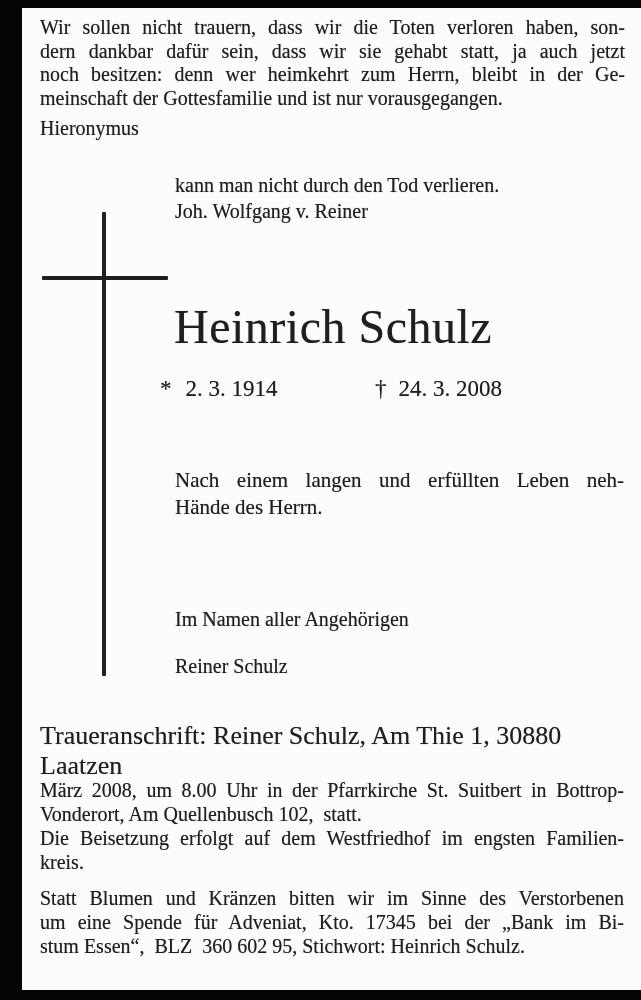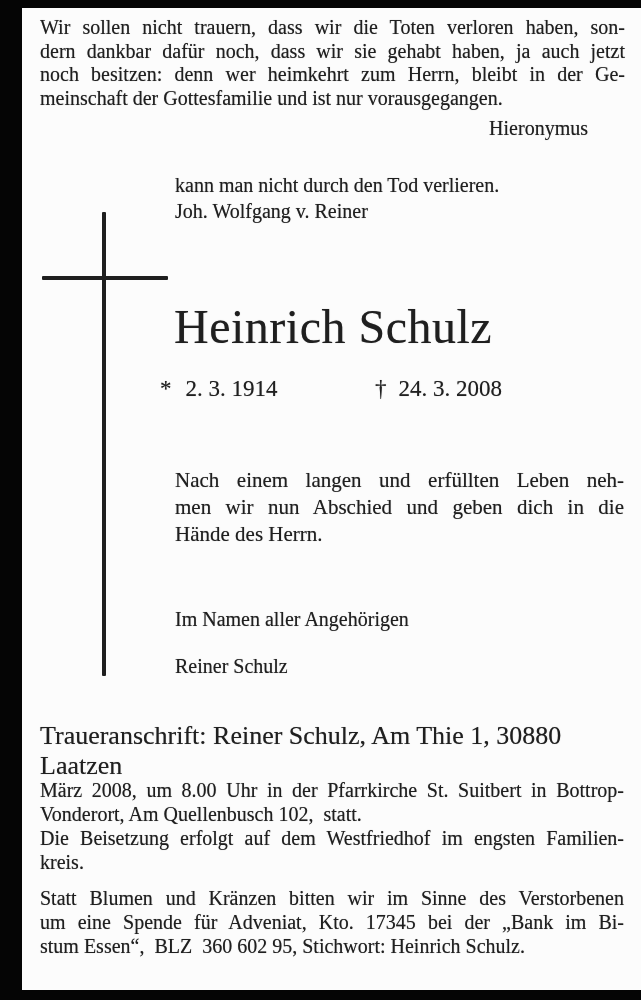--- a/index.html
+++ b/index.html
@@ -18,21 +18,21 @@
     background: var(--paper, #fcfcfc);
     color: var(--ink, #1f1f1f);
     text-shadow: 0 0 0.7px rgba(25,25,25,0.55);
     margin-left: 12px;
   }
   .abs { position: absolute; }
   .line { white-space: pre; }
   .jl { white-space: normal; text-align: justify; text-align-last: justify; }
 
   .quote-top  { left: 18px; top: 8px;  width: 585px; font-size: 20px; line-height: 23.5px; }
-  .quote-author { left: 18px; top: 109px; width: 585px; font-size: 20px; text-align: right; padding-right: 37px; box-sizing: border-box; }
+  .quote-author { left: 18px; top: 109px; width: 585px; font-size: 20px; text-align: left; padding-right: 37px; box-sizing: border-box; }
 
   .cross-v { left: 80px; top: 204px; width: 4px; height: 464px; background: var(--ink, #1f1f1f); border-radius: 1px; }
   .cross-h { left: 20px; top: 268px; width: 126px; height: 4px; background: var(--ink, #1f1f1f); border-radius: 1px; }
 
   .goethe   { left: 153px; top: 164px; font-size: 20px; line-height: 26px; }
 
   .name {
     left: 152px; top: 292px;
     font-size: 48px; line-height: 53px;
     letter-spacing: 0.5px;
@@ -55,21 +55,21 @@
   .donation-para { margin-top: 12px; }
 </style>
 </head>
 <body>
 
 <div class="canvas">
   <div class="paper">
 
     <div class="abs quote-top">
         <div class="line jl">Wir sollen nicht trauern, dass wir die Toten verloren haben, son-</div>
-        <div class="line jl">dern dankbar dafür noch, dass wir sie gehabt haben, ja auch jetzt</div>
+        <div class="line jl">dern dankbar dafür sein, dass wir sie gehabt statt, ja auch jetzt</div>
         <div class="line jl">noch besitzen: denn wer heimkehrt zum Herrn, bleibt in der Ge-</div>
         <div class="line">meinschaft der Gottesfamilie und ist nur vorausgegangen.</div>
       </div>
     <div class="abs quote-author">Hieronymus</div>
 
     <div>
       <div class="abs cross-v"></div>
       <div class="abs cross-h"></div>
     </div>
 
@@ -84,21 +84,20 @@
       <span class="birth">
         <span class="sym">*</span><span>2. 3. 1914</span>
       </span>
       <span class="death">
         <span class="sym sym-dagger">†</span><span>24. 3. 2008</span>
       </span>
     </div>
 
     <div class="abs farewell">
         <div class="line jl">Nach einem langen und erfüllten Leben neh-</div>
-        <div class="line jl">men wir nun Abschied und geben dich in die</div>
         <div class="line">Hände des Herrn.</div>
       </div>
 
     <div class="abs in-name">Im Namen aller Angehörigen</div>
     <div class="abs signatory">Reiner Schulz</div>
 
     <div class="abs address">Traueranschrift: Reiner Schulz, Am Thie 1, 30880 Laatzen</div>
 
     <div class="abs bottom-block">
       <div>

